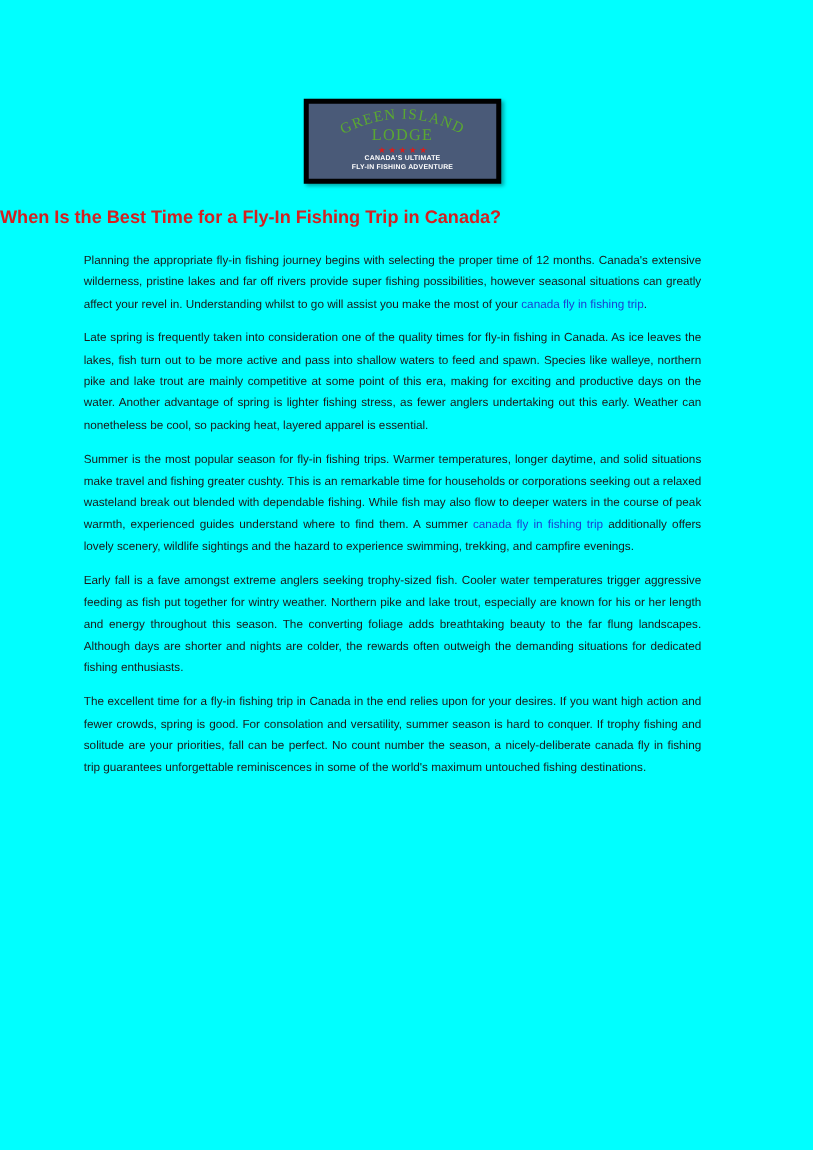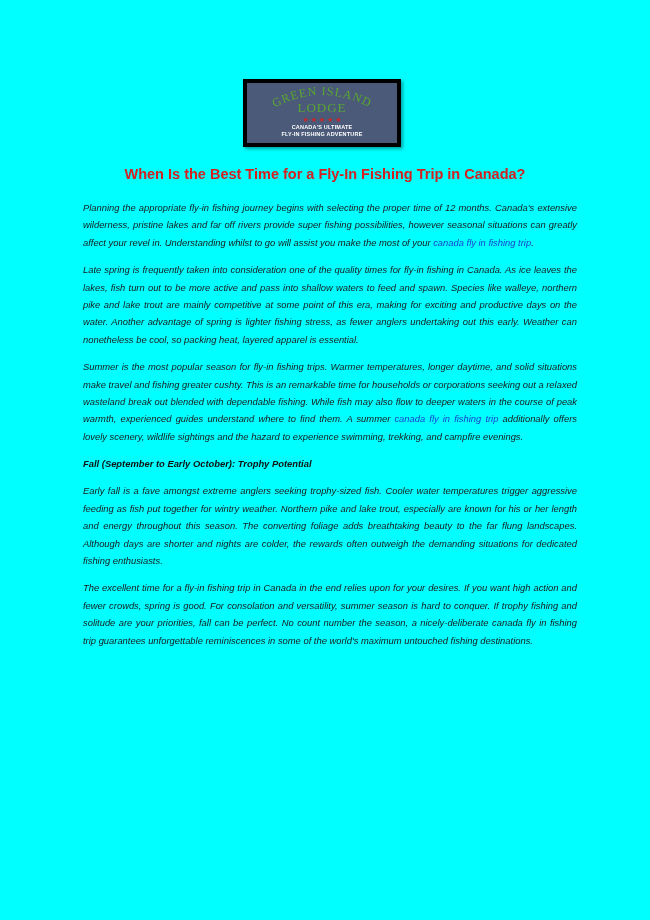--- a/index.html
+++ b/index.html
@@ -16,24 +16,24 @@
       position: absolute; left: 4px; top: 4px; right: 4px; bottom: 4px;
       background: #4a5a78; text-align: center; overflow: hidden;
     }
     .logo svg { position: absolute; left: 0; top: 0; }
     .logo .caption {
       position: absolute; left: 0; right: 0; top: 41px;
       color: #fff; font-size: 5.5px; line-height: 6.5px; font-weight: bold;
       letter-spacing: 0.2px;
     }
     .title {
-      position: absolute; left: 0; right: 0; top: 166px; text-align: center;
+      position: absolute; left: 0; right: 0; top: 166px; 
       color: #d42020; font-size: 14.5px; font-weight: bold; margin: 0;
     }
-    .content { position: absolute; left: 83px; width: 494px; top: 199px; font-style: italic; }
+    .content { position: absolute; left: 67px; width: 494px; top: 199px; }
     p.para {
       margin: 0 0 10px 0; font-size: 9.4px; line-height: 17.4px;
       text-align: justify; color: #1a1a1a;
     }
     h2.sec {
       margin: 0 0 10px 0; font-size: 9.4px; line-height: 17px; font-weight: bold; color: #111;
     }
     a.link { color: #1a3fd0; text-decoration: none; }
   </style>
 </head>
@@ -60,17 +60,16 @@
 
 <h1 class="title">When Is the Best Time for a Fly-In Fishing Trip in Canada?</h1>
 
 <div class="content">
   <p class="para"><span>Planning the appropriate fly-in fishing journey begins with selecting the proper time of 12 months. Canada's extensive wilderness, pristine lakes and far off rivers provide super fishing possibilities, however seasonal situations can greatly affect your revel in. Understanding whilst to go will assist you make the most of your </span><a class="link">canada fly in fishing trip</a><span>.</span></p>
 
   <p class="para">Late spring is frequently taken into consideration one of the quality times for fly-in fishing in Canada. As ice leaves the lakes, fish turn out to be more active and pass into shallow waters to feed and spawn. Species like walleye, northern pike and lake trout are mainly competitive at some point of this era, making for exciting and productive days on the water. Another advantage of spring is lighter fishing stress, as fewer anglers undertaking out this early. Weather can nonetheless be cool, so packing heat, layered apparel is essential.</p>
 
   <p class="para"><span>Summer is the most popular season for fly-in fishing trips. Warmer temperatures, longer daytime, and solid situations make travel and fishing greater cushty. This is an remarkable time for households or corporations seeking out a relaxed wasteland break out blended with dependable fishing. While fish may also flow to deeper waters in the course of peak warmth, experienced guides understand where to find them. A summer </span><a class="link">canada fly in fishing trip</a><span> additionally offers lovely scenery, wildlife sightings and the hazard to experience swimming, trekking, and campfire evenings.</span></p>
 
-  <h2 class="sec">Fall (September to Early October): Trophy Potential</h2>
   <p class="para">Early fall is a fave amongst extreme anglers seeking trophy-sized fish. Cooler water temperatures trigger aggressive feeding as fish put together for wintry weather. Northern pike and lake trout, especially are known for his or her length and energy throughout this season. The converting foliage adds breathtaking beauty to the far flung landscapes. Although days are shorter and nights are colder, the rewards often outweigh the demanding situations for dedicated fishing enthusiasts.</p>
 
   <p class="para">The excellent time for a fly-in fishing trip in Canada in the end relies upon for your desires. If you want high action and fewer crowds, spring is good. For consolation and versatility, summer season is hard to conquer. If trophy fishing and solitude are your priorities, fall can be perfect. No count number the season, a nicely-deliberate canada fly in fishing trip guarantees unforgettable reminiscences in some of the world's maximum untouched fishing destinations.</p>
 </div>
 
 </body></html>

